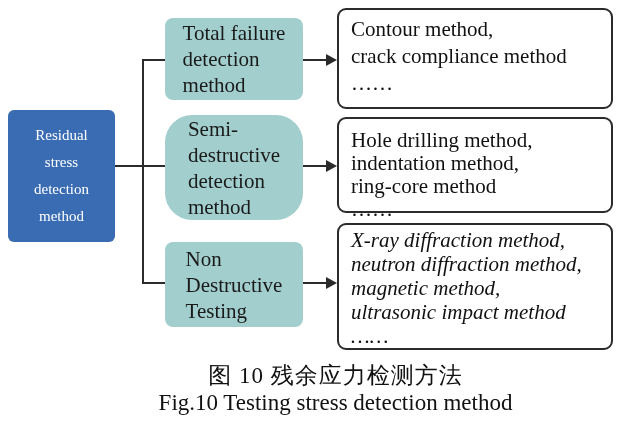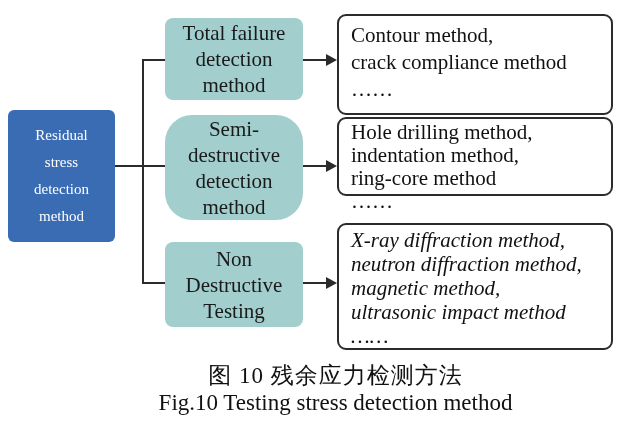--- a/index.html
+++ b/index.html
@@ -33,21 +33,21 @@
 
   
   .mid-box {
     position: absolute;
     left: 165px;
     width: 138px;
     background: var(--branch-bg, #a2cfce);
     color: var(--branch-text, #1a1a1a);
     border-radius: 8px;
     display: flex; align-items: center; justify-content: center;
-    text-align: center;
+    text-align: left;
     font-size: 21px; line-height: 26px;
     box-sizing: border-box;
   }
   .mid1 { top: 18px;  height: 82px; }
   .mid2 { top: 115px; height: 105px; border-radius: 27px; }
   .mid3 { top: 242px; height: 85px; }
 
   
   .leaf-box {
     position: absolute;
@@ -55,22 +55,22 @@
     width: 276px;
     background: #ffffff;
     border: 2px solid var(--leaf-border, #2b2b2b);
     border-radius: 9px;
     color: var(--leaf-text, #111111);
     font-size: 21px;
     text-align: left;
     box-sizing: border-box;
     padding: 6px 8px 0 12px;
   }
-  .leaf1 { top: 14px;   height: 101px; line-height: 27px; }
-  .leaf2 { top: 117px; height: 79px;  line-height: 23px; padding-top: 2px; }
+  .leaf1 { top: 8px;   height: 101px; line-height: 27px; }
+  .leaf2 { top: 117px; height: 96px;  line-height: 23px; padding-top: 10px; }
   .leaf3 { top: 223px; height: 127px; line-height: 24px; padding-top: 3px; font-style: italic; }
 
   
   .hline, .vline {
     position: absolute;
     background: var(--connector, #2b2b2b);
   }
   .hline { height: 2px; }
   .vline { width: 2px; }
   .line-root   { left: 115px; top: 165px; width: 50px; }

